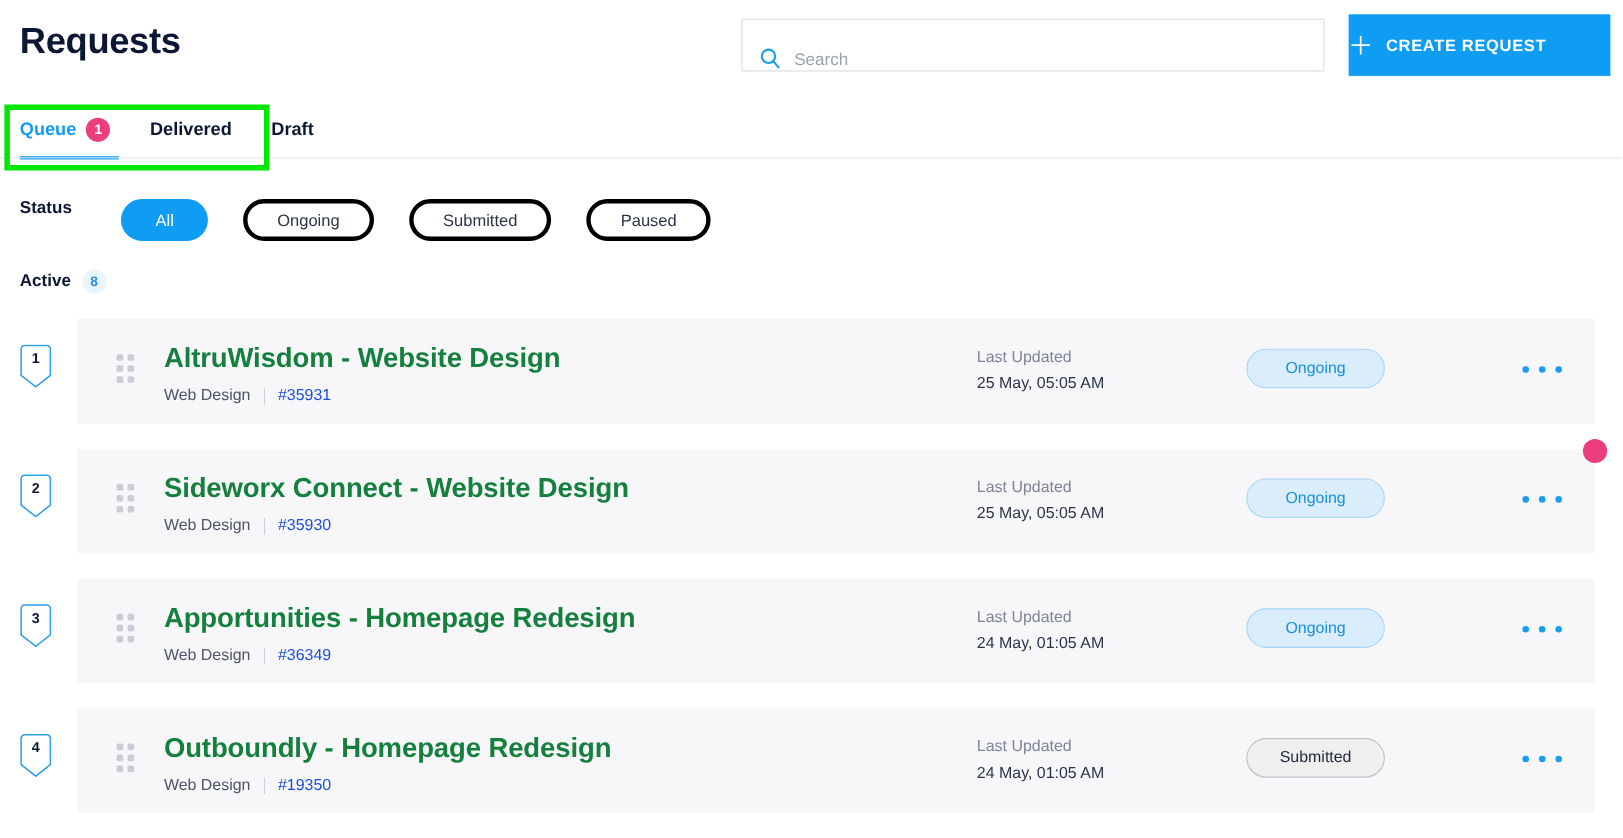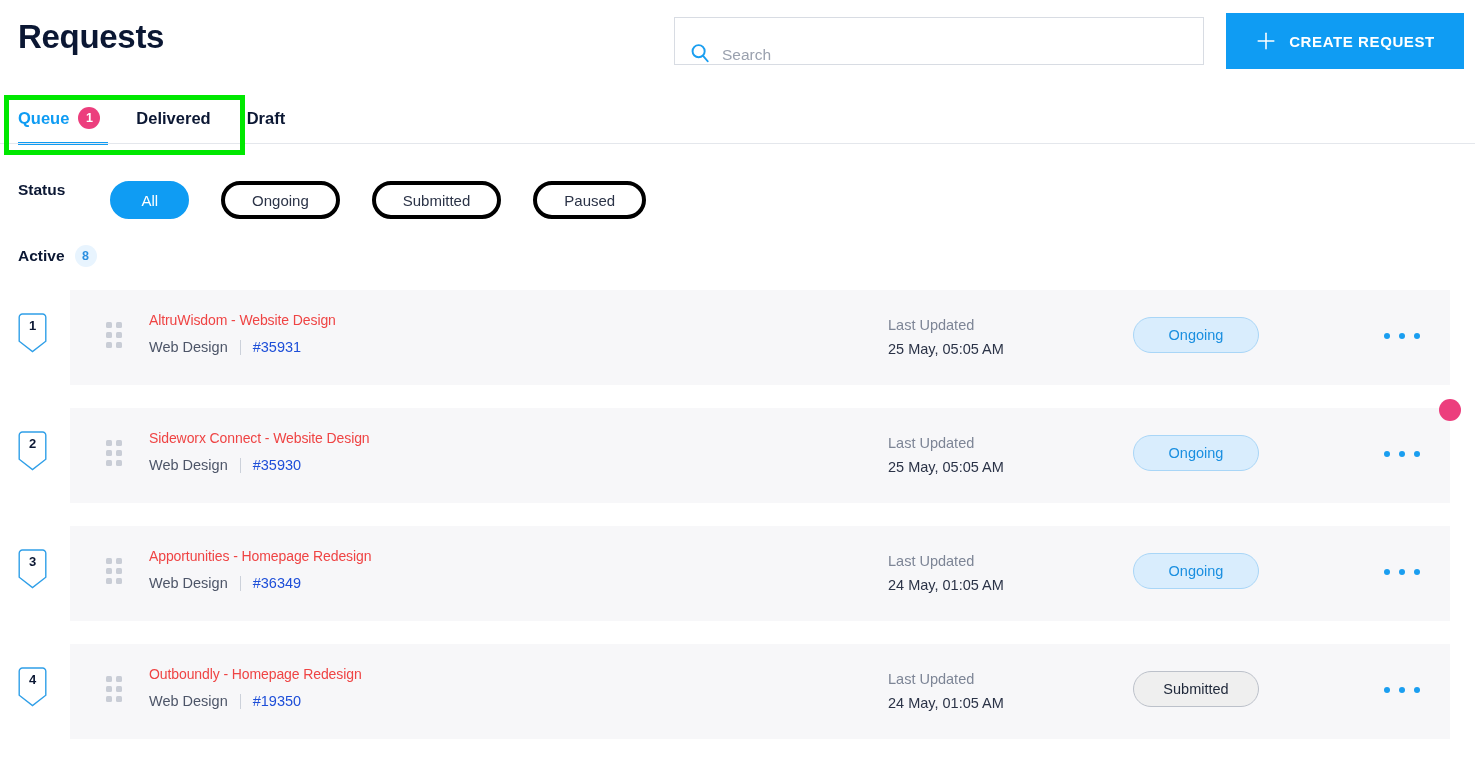--- a/index.html
+++ b/index.html
@@ -57,21 +57,20 @@
     width: 238px; height: 56px;
     background: #0f9cf3;
     border: none;
     color: #fff;
     font-family: "Liberation Sans", sans-serif;
     font-size: 15px;
     font-weight: bold;
     letter-spacing: 0.6px;
     display: flex;
     align-items: center;
-    justify-content: center;
     cursor: pointer;
   }
   .plus-icon { width: 22px; height: 22px; margin-right: 12px; flex: 0 0 auto; }
 
   
   .tabs-bar {
     position: absolute;
     left: 0; top: 100px;
     width: 1475px;
     height: 44px;
@@ -238,23 +237,23 @@
     width: 6px; height: 6px;
     background: #c9cdd6;
     border-radius: 1.5px;
   }
 
   .row-main {
     position: absolute;
     left: 79px; top: 22px;
   }
   .row-title {
-    font-size: 14px;
-    font-weight: normal;
-    color: #ef4444;
+    font-size: 25px;
+    font-weight: bold;
+    color: #15803d;
     letter-spacing: -0.1px;
     cursor: pointer;
     white-space: nowrap;
   }
   .row-meta {
     margin-top: 11px;
     font-size: 14.5px;
     color: #4d5568;
     display: flex;
     align-items: center;

